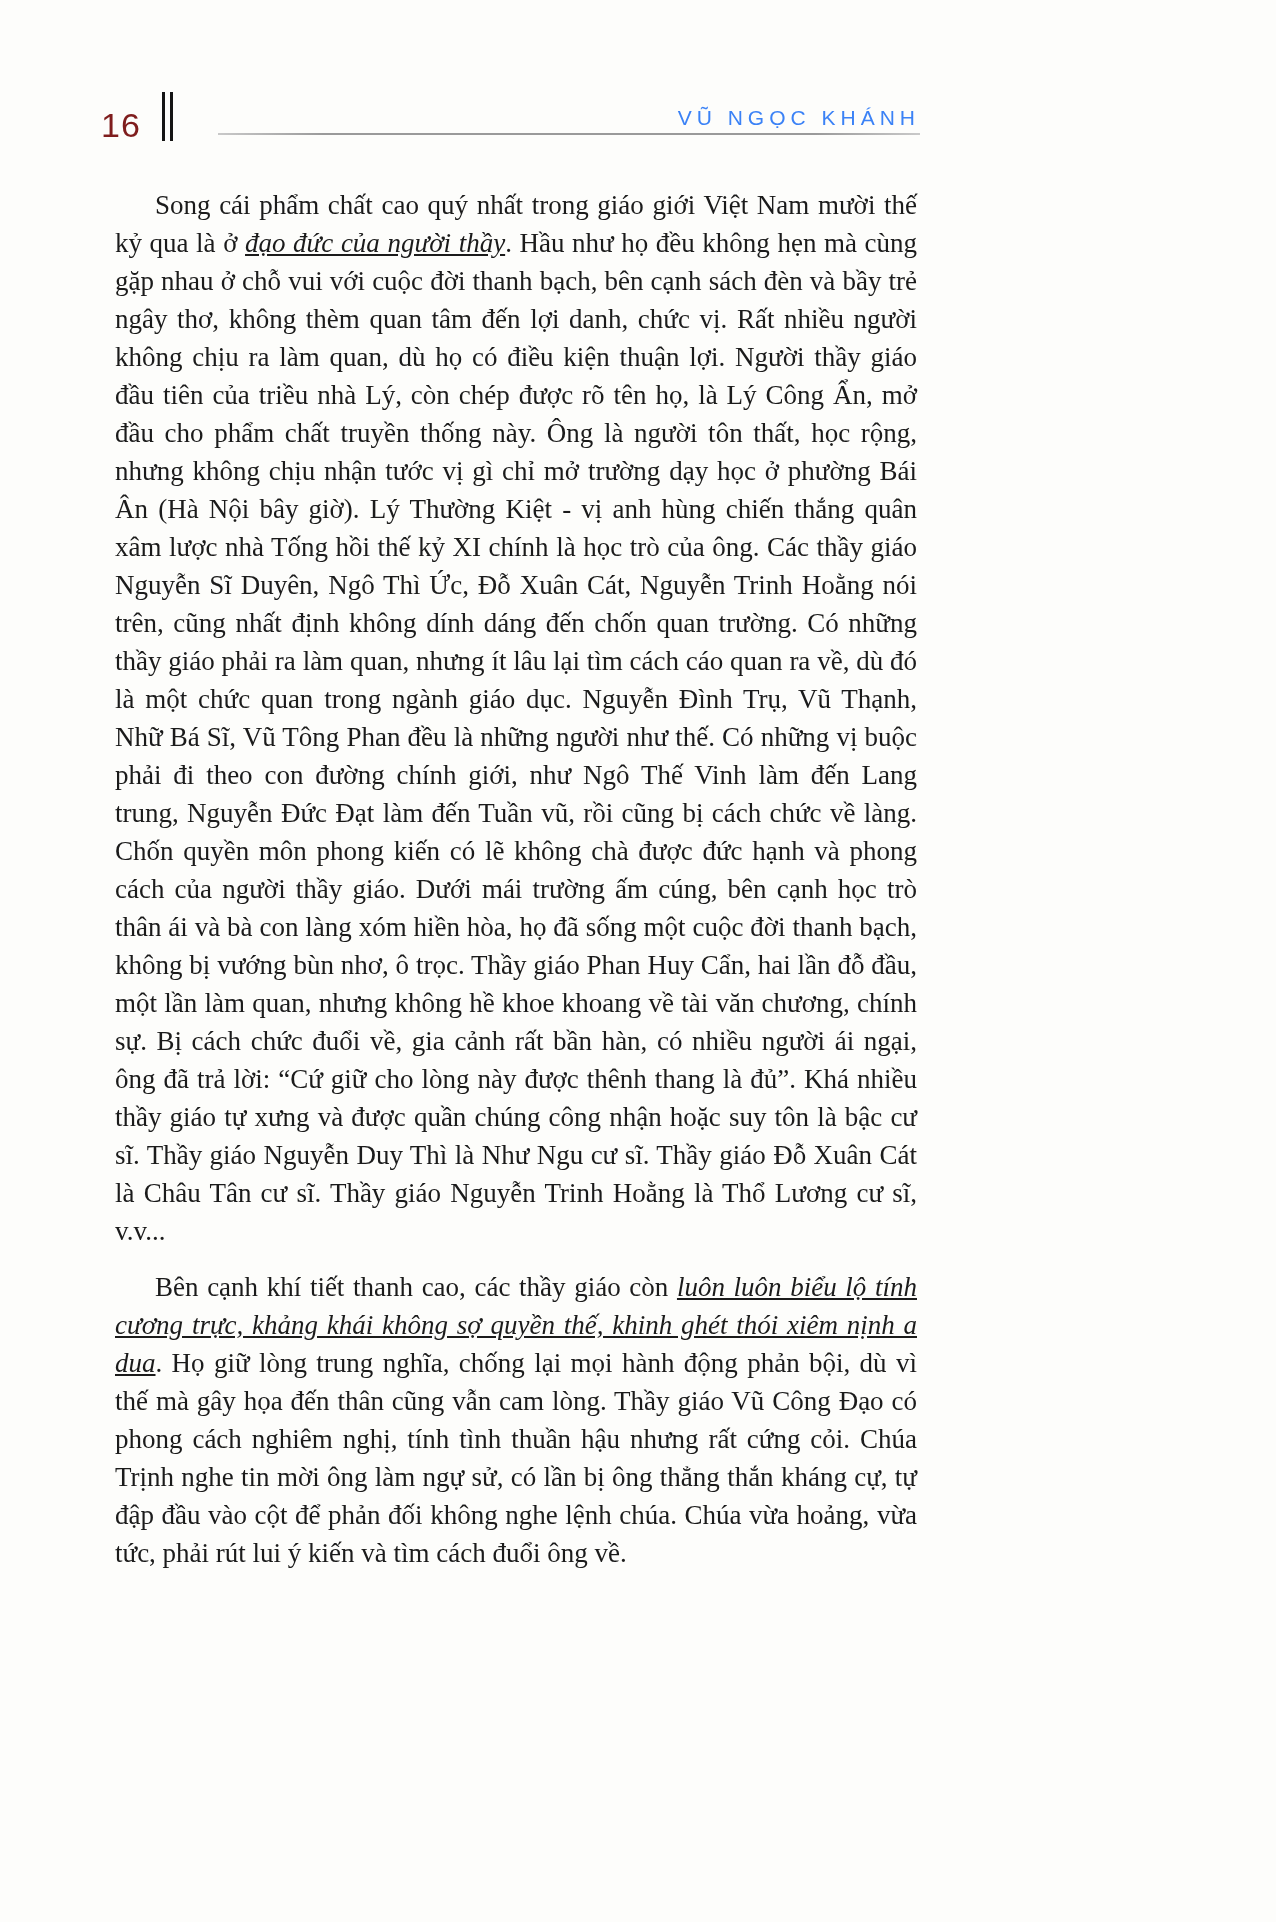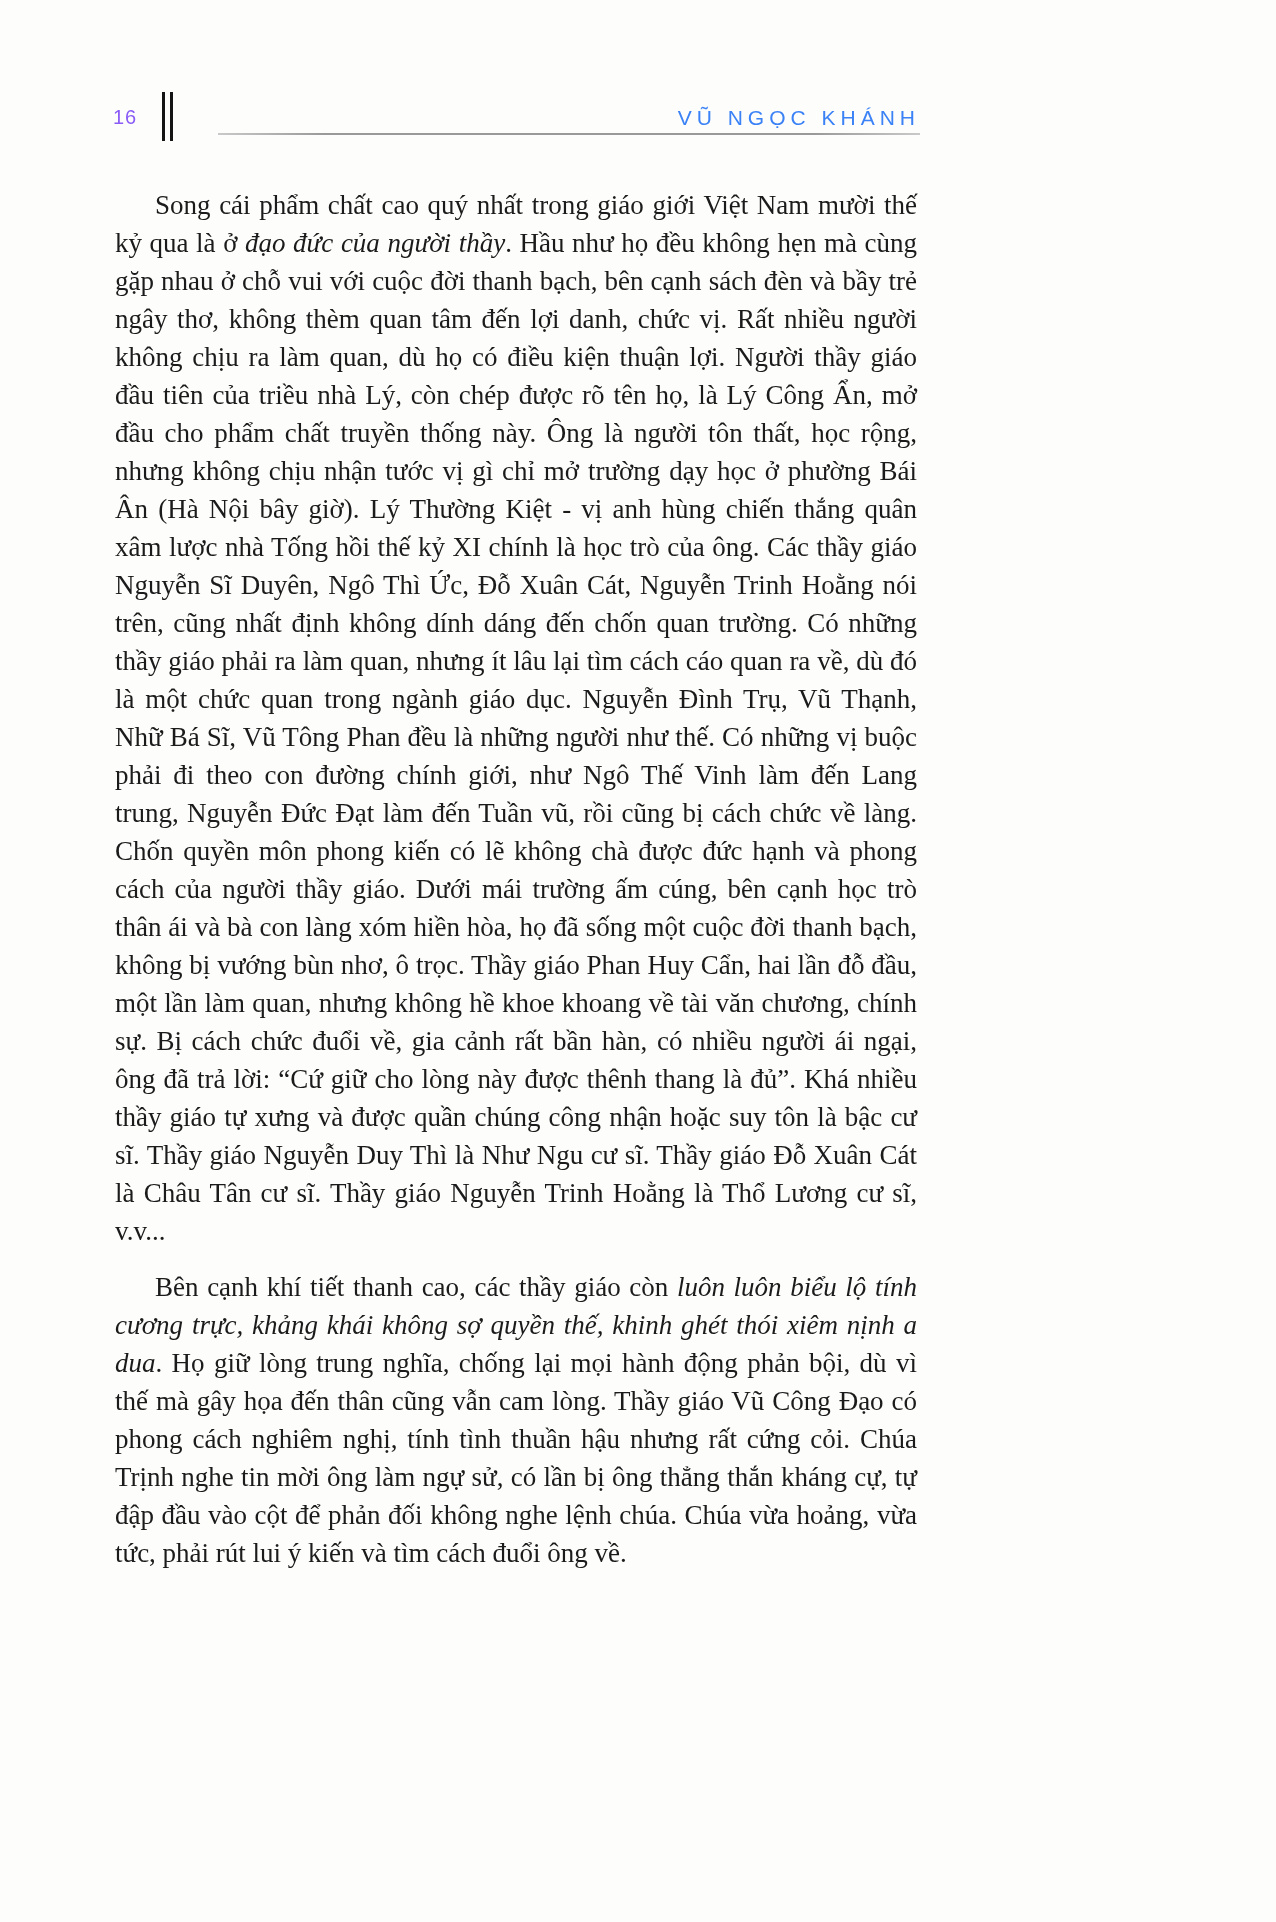--- a/index.html
+++ b/index.html
@@ -9,26 +9,26 @@
     width: 1276px;
     height: 1922px;
     margin: 0 auto;
     background: #fdfdfb;
     color: #1b1b1b;
     font-family: "Liberation Serif", "DejaVu Serif", serif;
     overflow: hidden;
   }
   .page-number {
     position: absolute;
-    left: 113px;
+    left: 101px;
     top: 106px;
     font-family: "Liberation Sans", "DejaVu Sans", sans-serif;
-    font-size: 20px;
+    font-size: 34px;
     letter-spacing: 1px;
-    color: #8b5cf6;
+    color: #7f1d1d;
   }
   .double-bar {
     position: absolute;
     left: 162px;
     top: 92px;
     width: 11px;
     height: 49px;
     border-left: 3px solid #141414;
     border-right: 3px solid #141414;
   }
@@ -57,21 +57,21 @@
     width: 802px;
   }
   .paragraph {
     font-size: 27px;
     line-height: 38px;
     text-align: justify;
     text-indent: 40px;
     margin: 0 0 18px 0;
     color: #1b1b1b;
   }
-  .paragraph em { font-style: italic; }
+  .paragraph em { font-style: italic; text-decoration: underline; }
 </style>
 </head>
 <body>
 
 <div class="page">
 
   <header>
     <span class="page-number">16</span>
     <span class="double-bar"></span>
     <span class="running-header">VŨ NGỌC KHÁNH</span>

